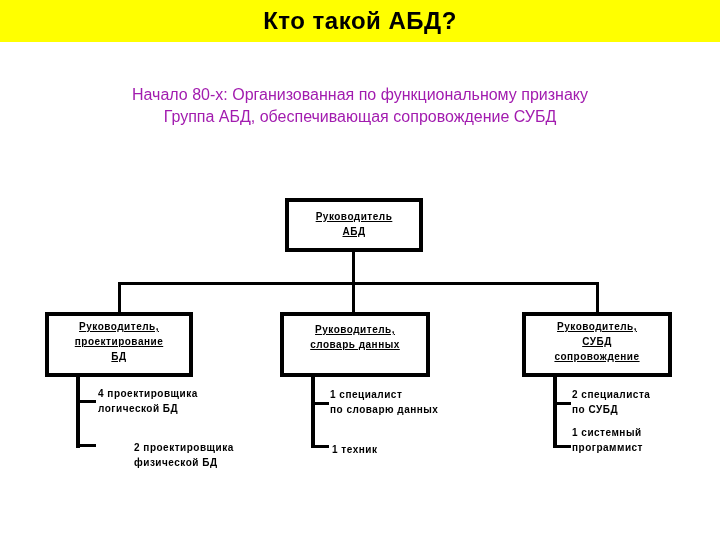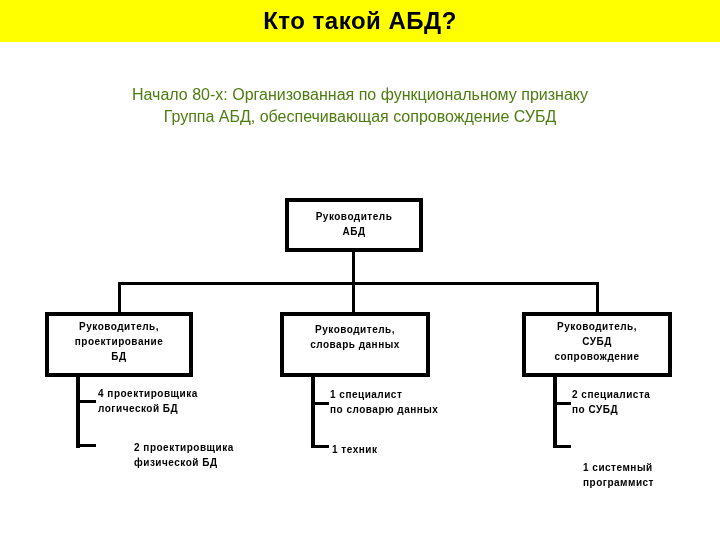--- a/index.html
+++ b/index.html
@@ -20,32 +20,33 @@
     display: flex; align-items: center; justify-content: center;
   }
   .titlebar h1 {
     margin: 0; font-size: 24px; font-weight: bold; color: #000000;
     letter-spacing: 0.5px;
   }
 
   
   .subtitle {
     position: absolute; left: 0; top: 84px; width: 720px;
-    text-align: center; font-size: 16px; line-height: 22px; color: #4d7c0f;
+    text-align: center; font-size: 16px; line-height: 22px; color: #a21caf;
   }
 
   
   .node {
     position: absolute;
     box-sizing: border-box;
     border: 4px solid #000000;
     background: #ffffff;
     text-align: center;
     font-size: 10px; font-weight: bold; letter-spacing: 0.5px;
     line-height: 15px;
+    text-decoration: underline;
   }
   .node-root  { left: 285px; top: 198px; width: 138px; height: 54px; padding-top: 7px; }
   .node-left  { left:  45px; top: 312px; width: 148px; height: 65px; padding-top: 3px; }
   .node-mid   { left: 280px; top: 312px; width: 150px; height: 65px; padding-top: 6px; }
   .node-right { left: 522px; top: 312px; width: 150px; height: 65px; padding-top: 3px; }
 
   
   .line { position: absolute; background: #000000; }
   .stem        { left: 352px; top: 252px; width: 3px;  height: 33px; }
   .hline       { left: 118px; top: 282px; width: 481px; height: 3px; }
@@ -69,21 +70,21 @@
   .leaf {
     position: absolute;
     font-size: 10px; font-weight: bold; letter-spacing: 0.5px;
     line-height: 15px; white-space: nowrap;
   }
   .leaf-l1 { left:  98px; top: 386px; }
   .leaf-l2 { left:  98px; top: 440px; margin-left: 36px; }
   .leaf-m1 { left: 330px; top: 387px; }
   .leaf-m2 { left: 332px; top: 442px; }
   .leaf-r1 { left: 572px; top: 387px; }
-  .leaf-r2 { left: 572px; top: 460px; margin-left: 11px; }
+  .leaf-r2 { left: 572px; top: 425px; }
 </style>
 </head>
 <body>
 
 <div class="slide">
 
   <header class="titlebar">
     <h1>Кто такой АБД?</h1>
   </header>
 

